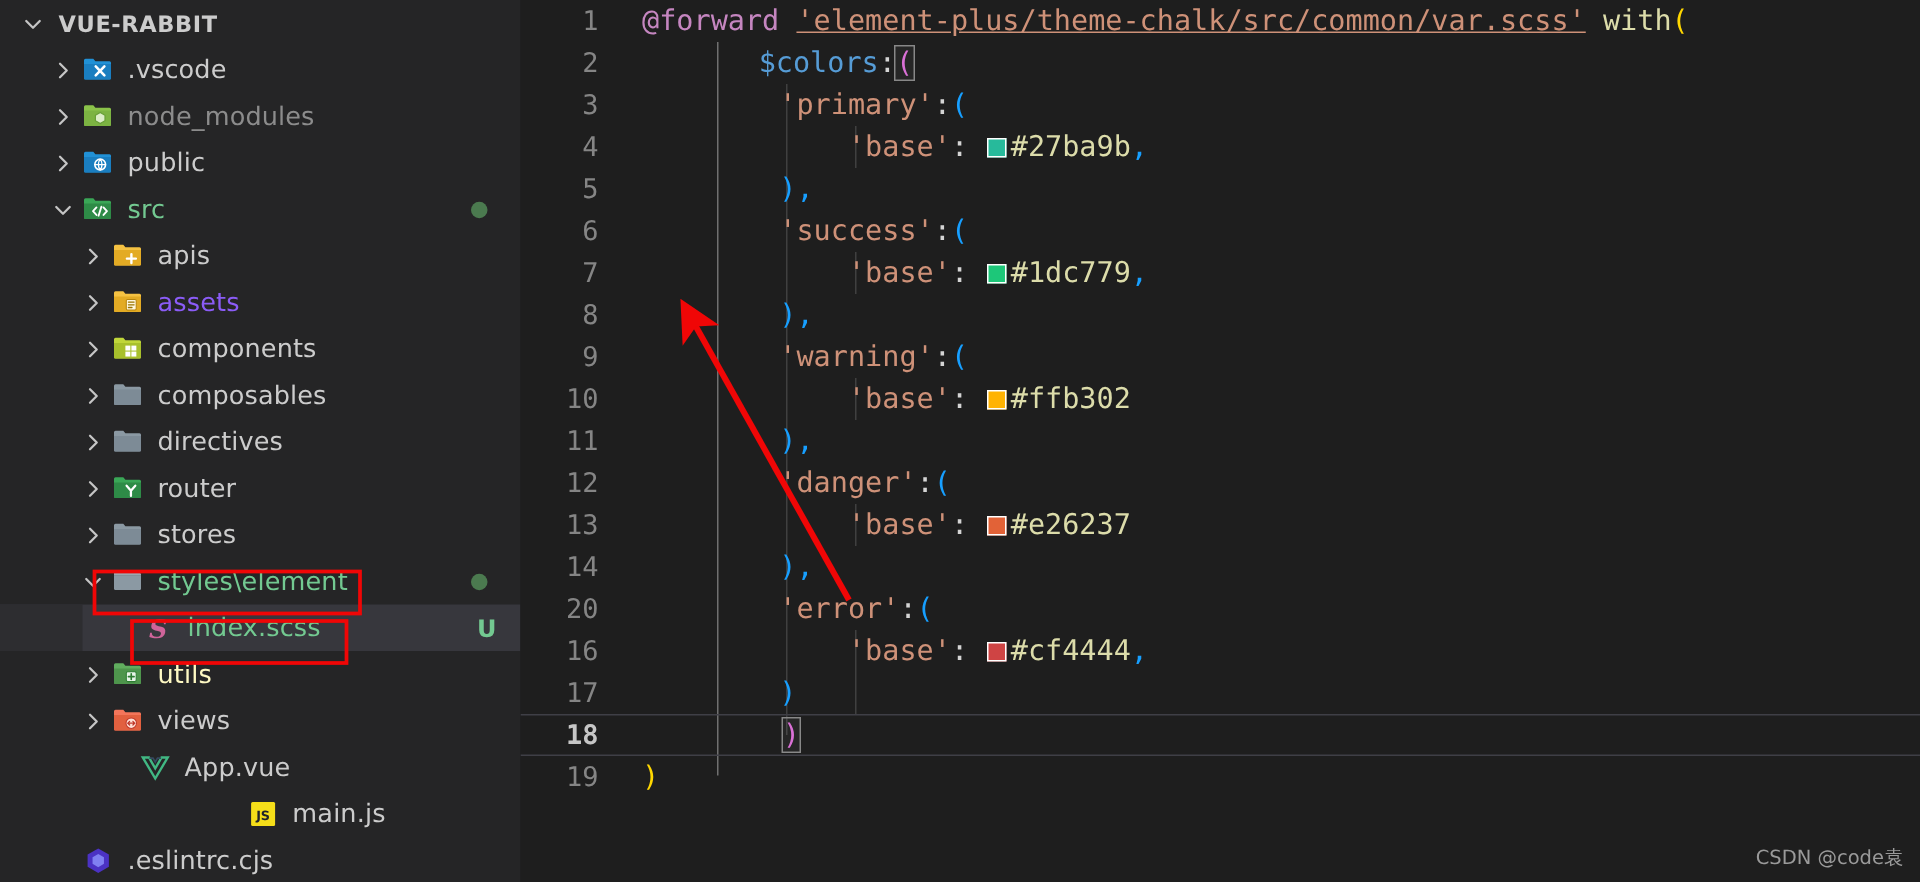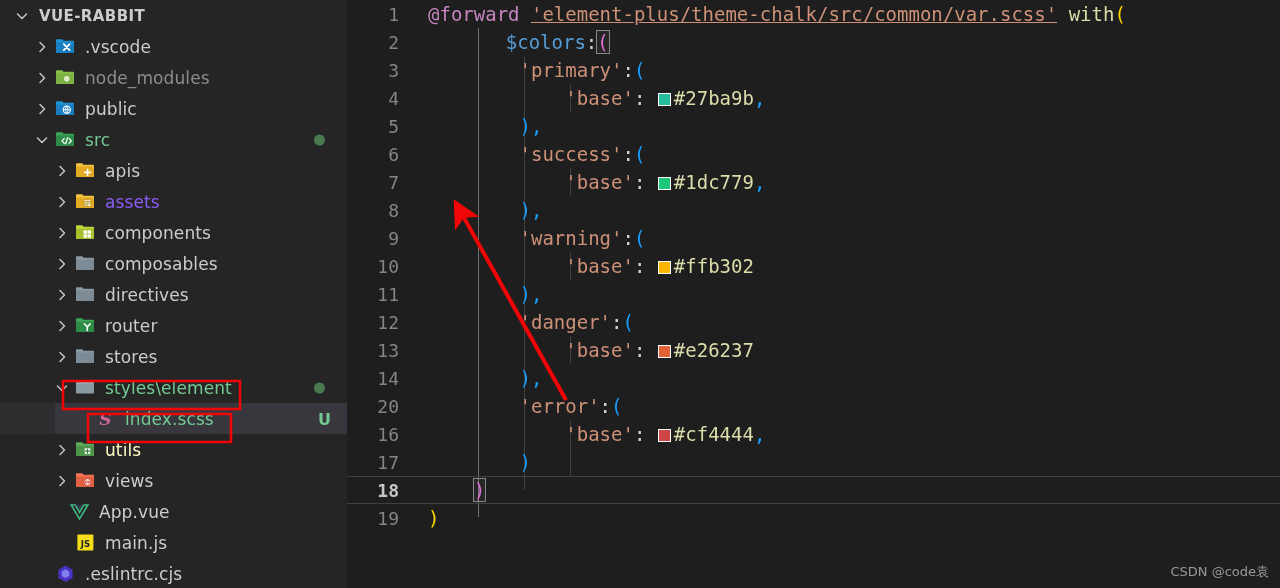--- a/index.html
+++ b/index.html
@@ -47,21 +47,21 @@
   #editor {
     flex:1 1 auto; height:588px; background:#1e1e1e; position:relative;
     overflow:hidden;
     font-family:"DejaVu Sans Mono","Liberation Mono",monospace;
   }
   .code-line {
     position:relative; height:28px; display:flex; align-items:center;
     font-size:19px; white-space:pre;
   }
   .code-line.current {
-    border-top:1px solid #3f3f46; border-bottom:1px solid #3f3f46;
+    border-top:1px solid #3f3f46; border-bottom:1px solid #3f3f46;gap:48px;
   }
   .ln {
     width:66px; flex:0 0 66px; text-align:right; padding-right:14px;
     color:#858585; font-size:18px;
   }
   .code-line.current .ln { color:#c6c6c6; font-weight:bold; }
   .codetext { position:relative; padding-left:15px; }
 
   
   .t-kw      { color:#c586c0; }
@@ -331,31 +331,31 @@
           <span class="ficon" style="margin-left: 5px;">
             <svg width="21" height="21" viewBox="0 0 21 21">
               <path d="M1 4.2 a1 1 0 0 1 1-1 h5.2 l1.4 1.6 H18 a1 1 0 0 1 1 1 v10.2 a1 1 0 0 1 -1 1 H2 a1 1 0 0 1 -1 -1 z" fill="#f4755a"></path>
               <path d="M1 6.6 h18 v9.4 a1 1 0 0 1 -1 1 H2 a1 1 0 0 1 -1 -1 z" fill="#e2603f"></path>
               <circle cx="12.5" cy="12.1" r="3.5" fill="#ffe0d6" stroke="#c0392b" stroke-width="0.7"></circle>
               <path d="M10.4 12.1 h4.2 M13.6 10.9 l1.2 1.2 l-1.2 1.2 M11.4 10.9 l-1.2 1.2 l1.2 1.2" stroke="#c0392b" stroke-width="0.85" fill="none" stroke-linecap="round"></path>
             </svg>
           </span>
           <span class="label" style="color: rgb(204, 204, 204);">views</span>
         </div>
-        <div class="tree-row" style="padding-left: 48px;">
+        <div class="tree-row" style="padding-left: 72px;">
           <span class="twisty"></span>
           <span class="ficon" style="margin-left: 5px;">
             <svg width="21" height="21" viewBox="0 0 21 21">
               <path d="M2.2 4 h4.1 L10.5 11.3 L14.7 4 h4.1 L10.5 18 z" fill="none" stroke="#41b883" stroke-width="1.6"></path>
               <path d="M6.6 4.4 h2.4 l1.5 2.6 l1.5 -2.6 h2.4" fill="none" stroke="#35495e" stroke-width="1.1"></path>
             </svg>
           </span>
           <span class="label" style="color: rgb(204, 204, 204);">App.vue</span>
         </div>
-        <div class="tree-row" style="padding-left: 54px;">
+        <div class="tree-row" style="padding-left: 54px; justify-content: center;">
           <span class="twisty"></span>
           <span class="ficon" style="margin-left: 5px;">
             <svg width="21" height="21" viewBox="0 0 21 21">
               <rect x="2.4" y="2.6" width="16" height="16" rx="1" fill="#f5de19"></rect>
               <text x="10.4" y="14.6" font-family="DejaVu Sans, sans-serif" font-size="8.5" font-weight="bold" fill="#20232a" text-anchor="middle">JS</text>
             </svg>
           </span>
           <span class="label" style="color: rgb(204, 204, 204);">main.js</span>
         </div>
         <div class="tree-row" style="padding-left: 34px;">

